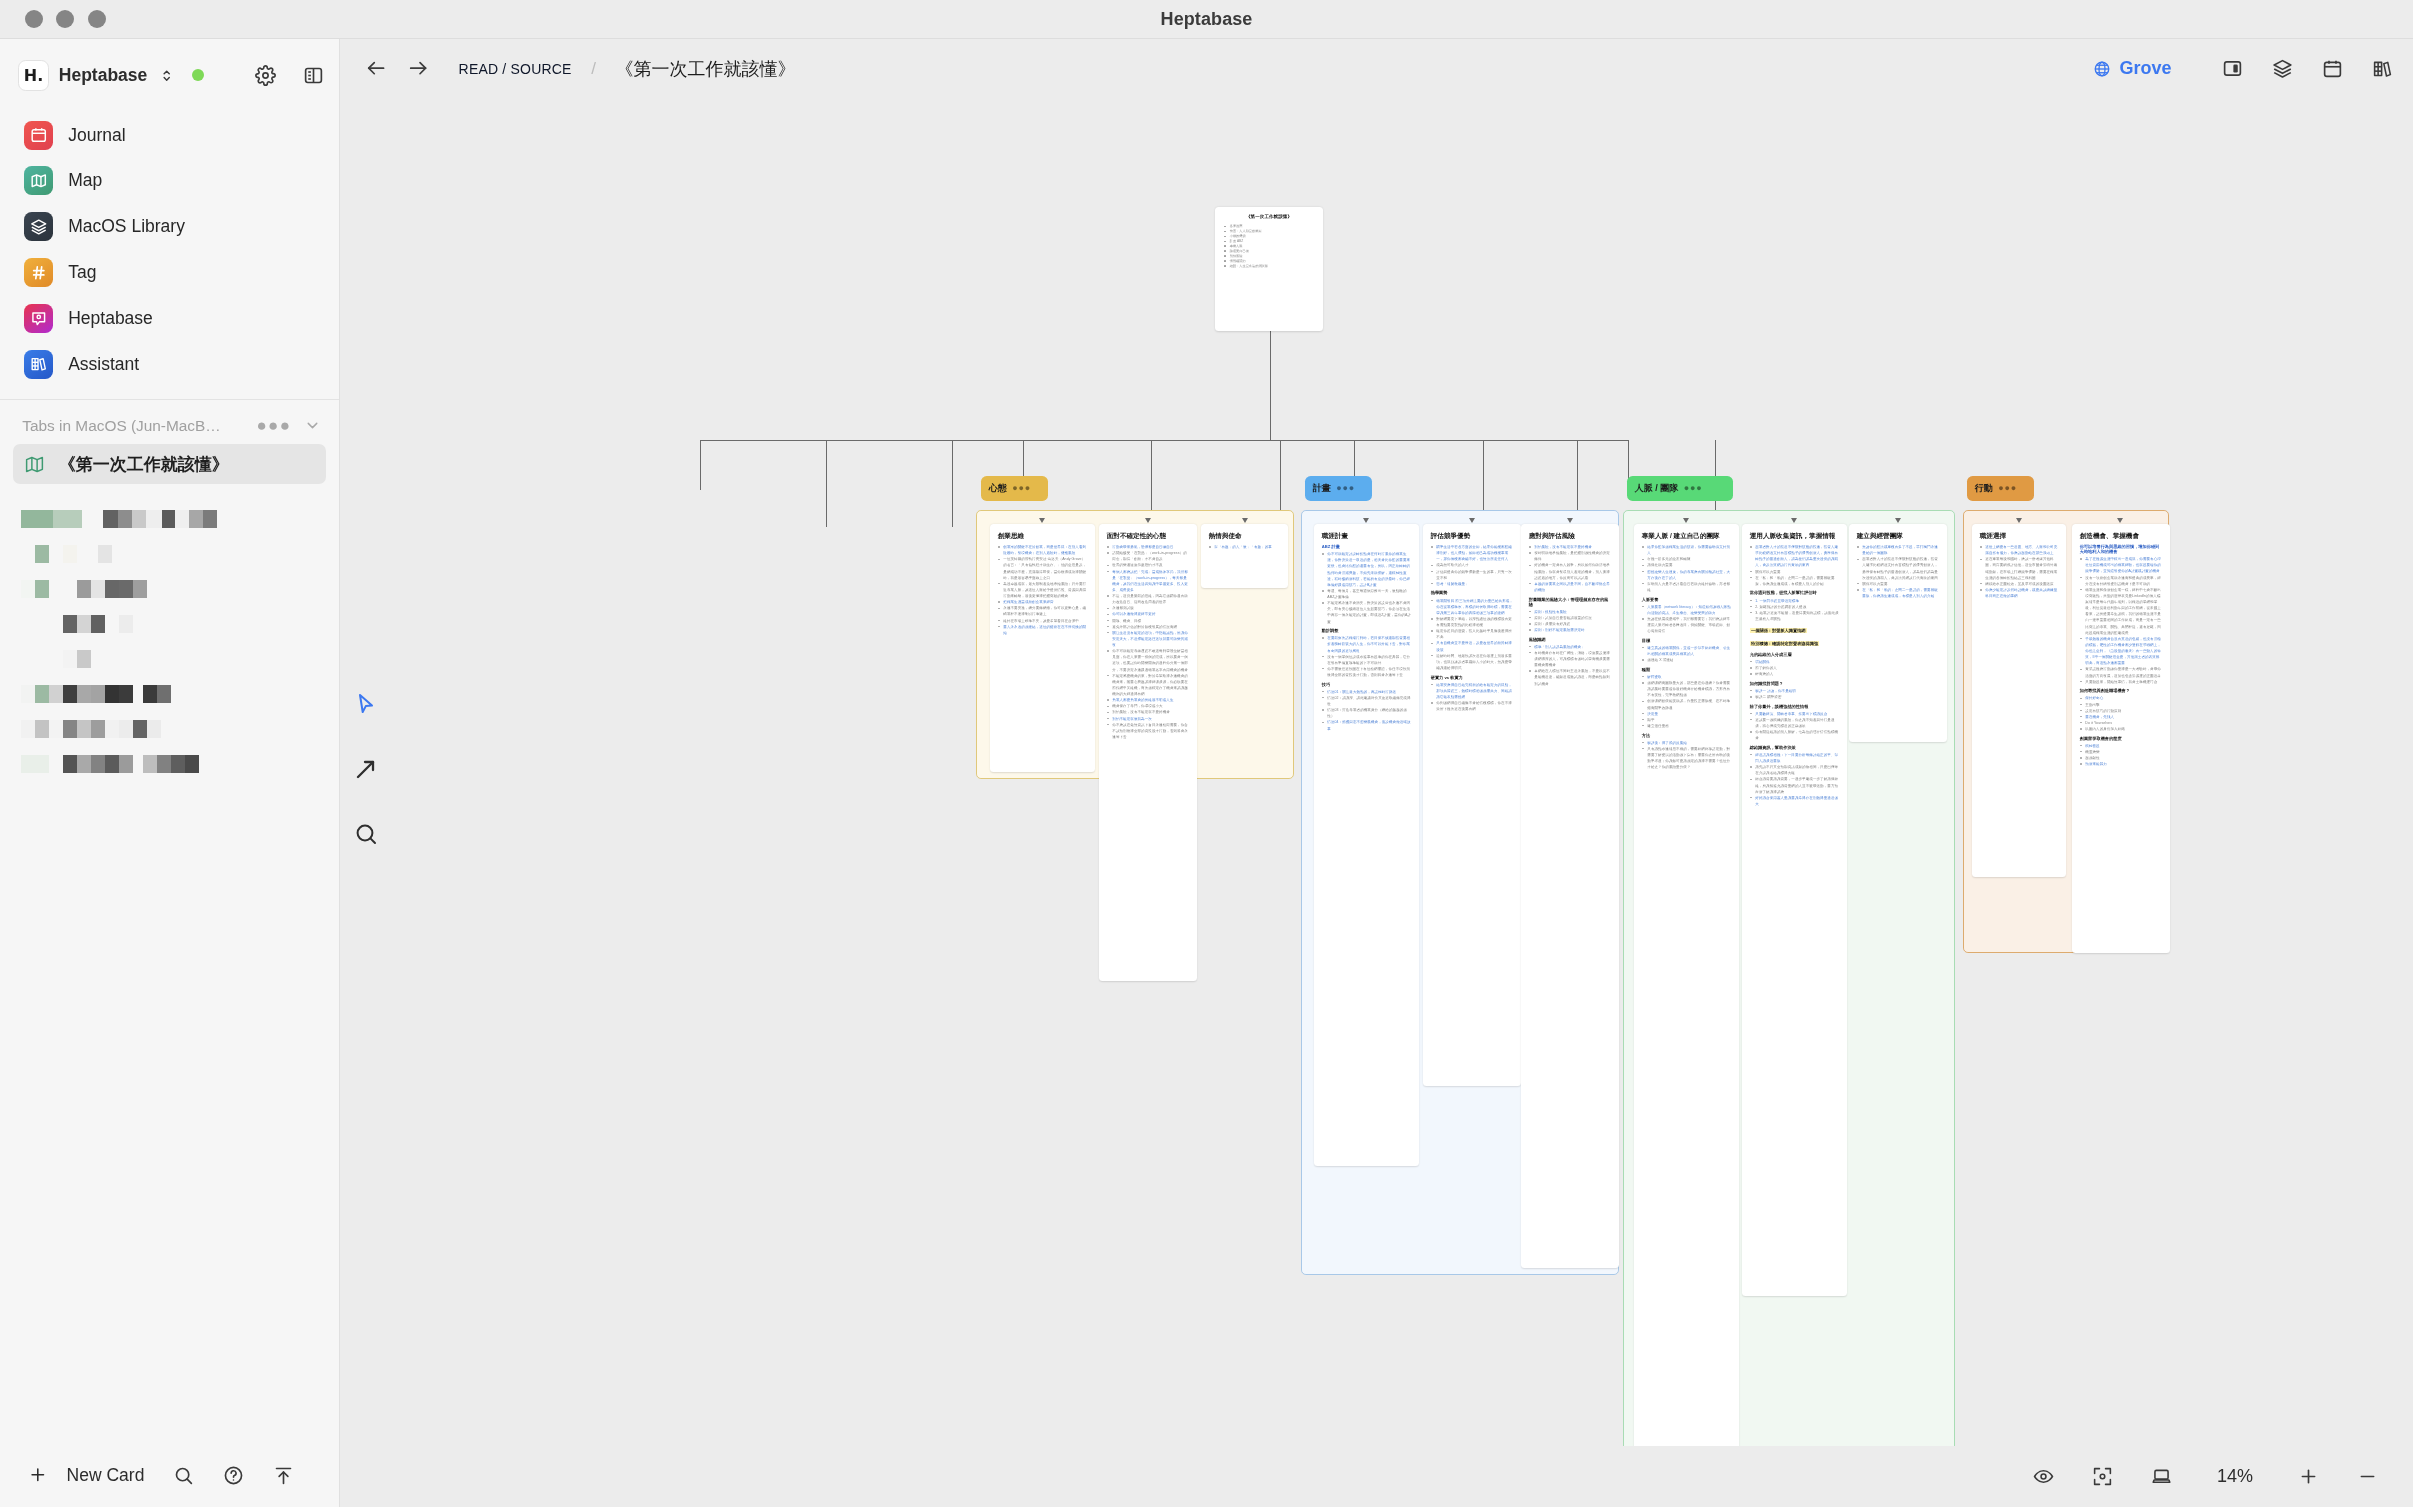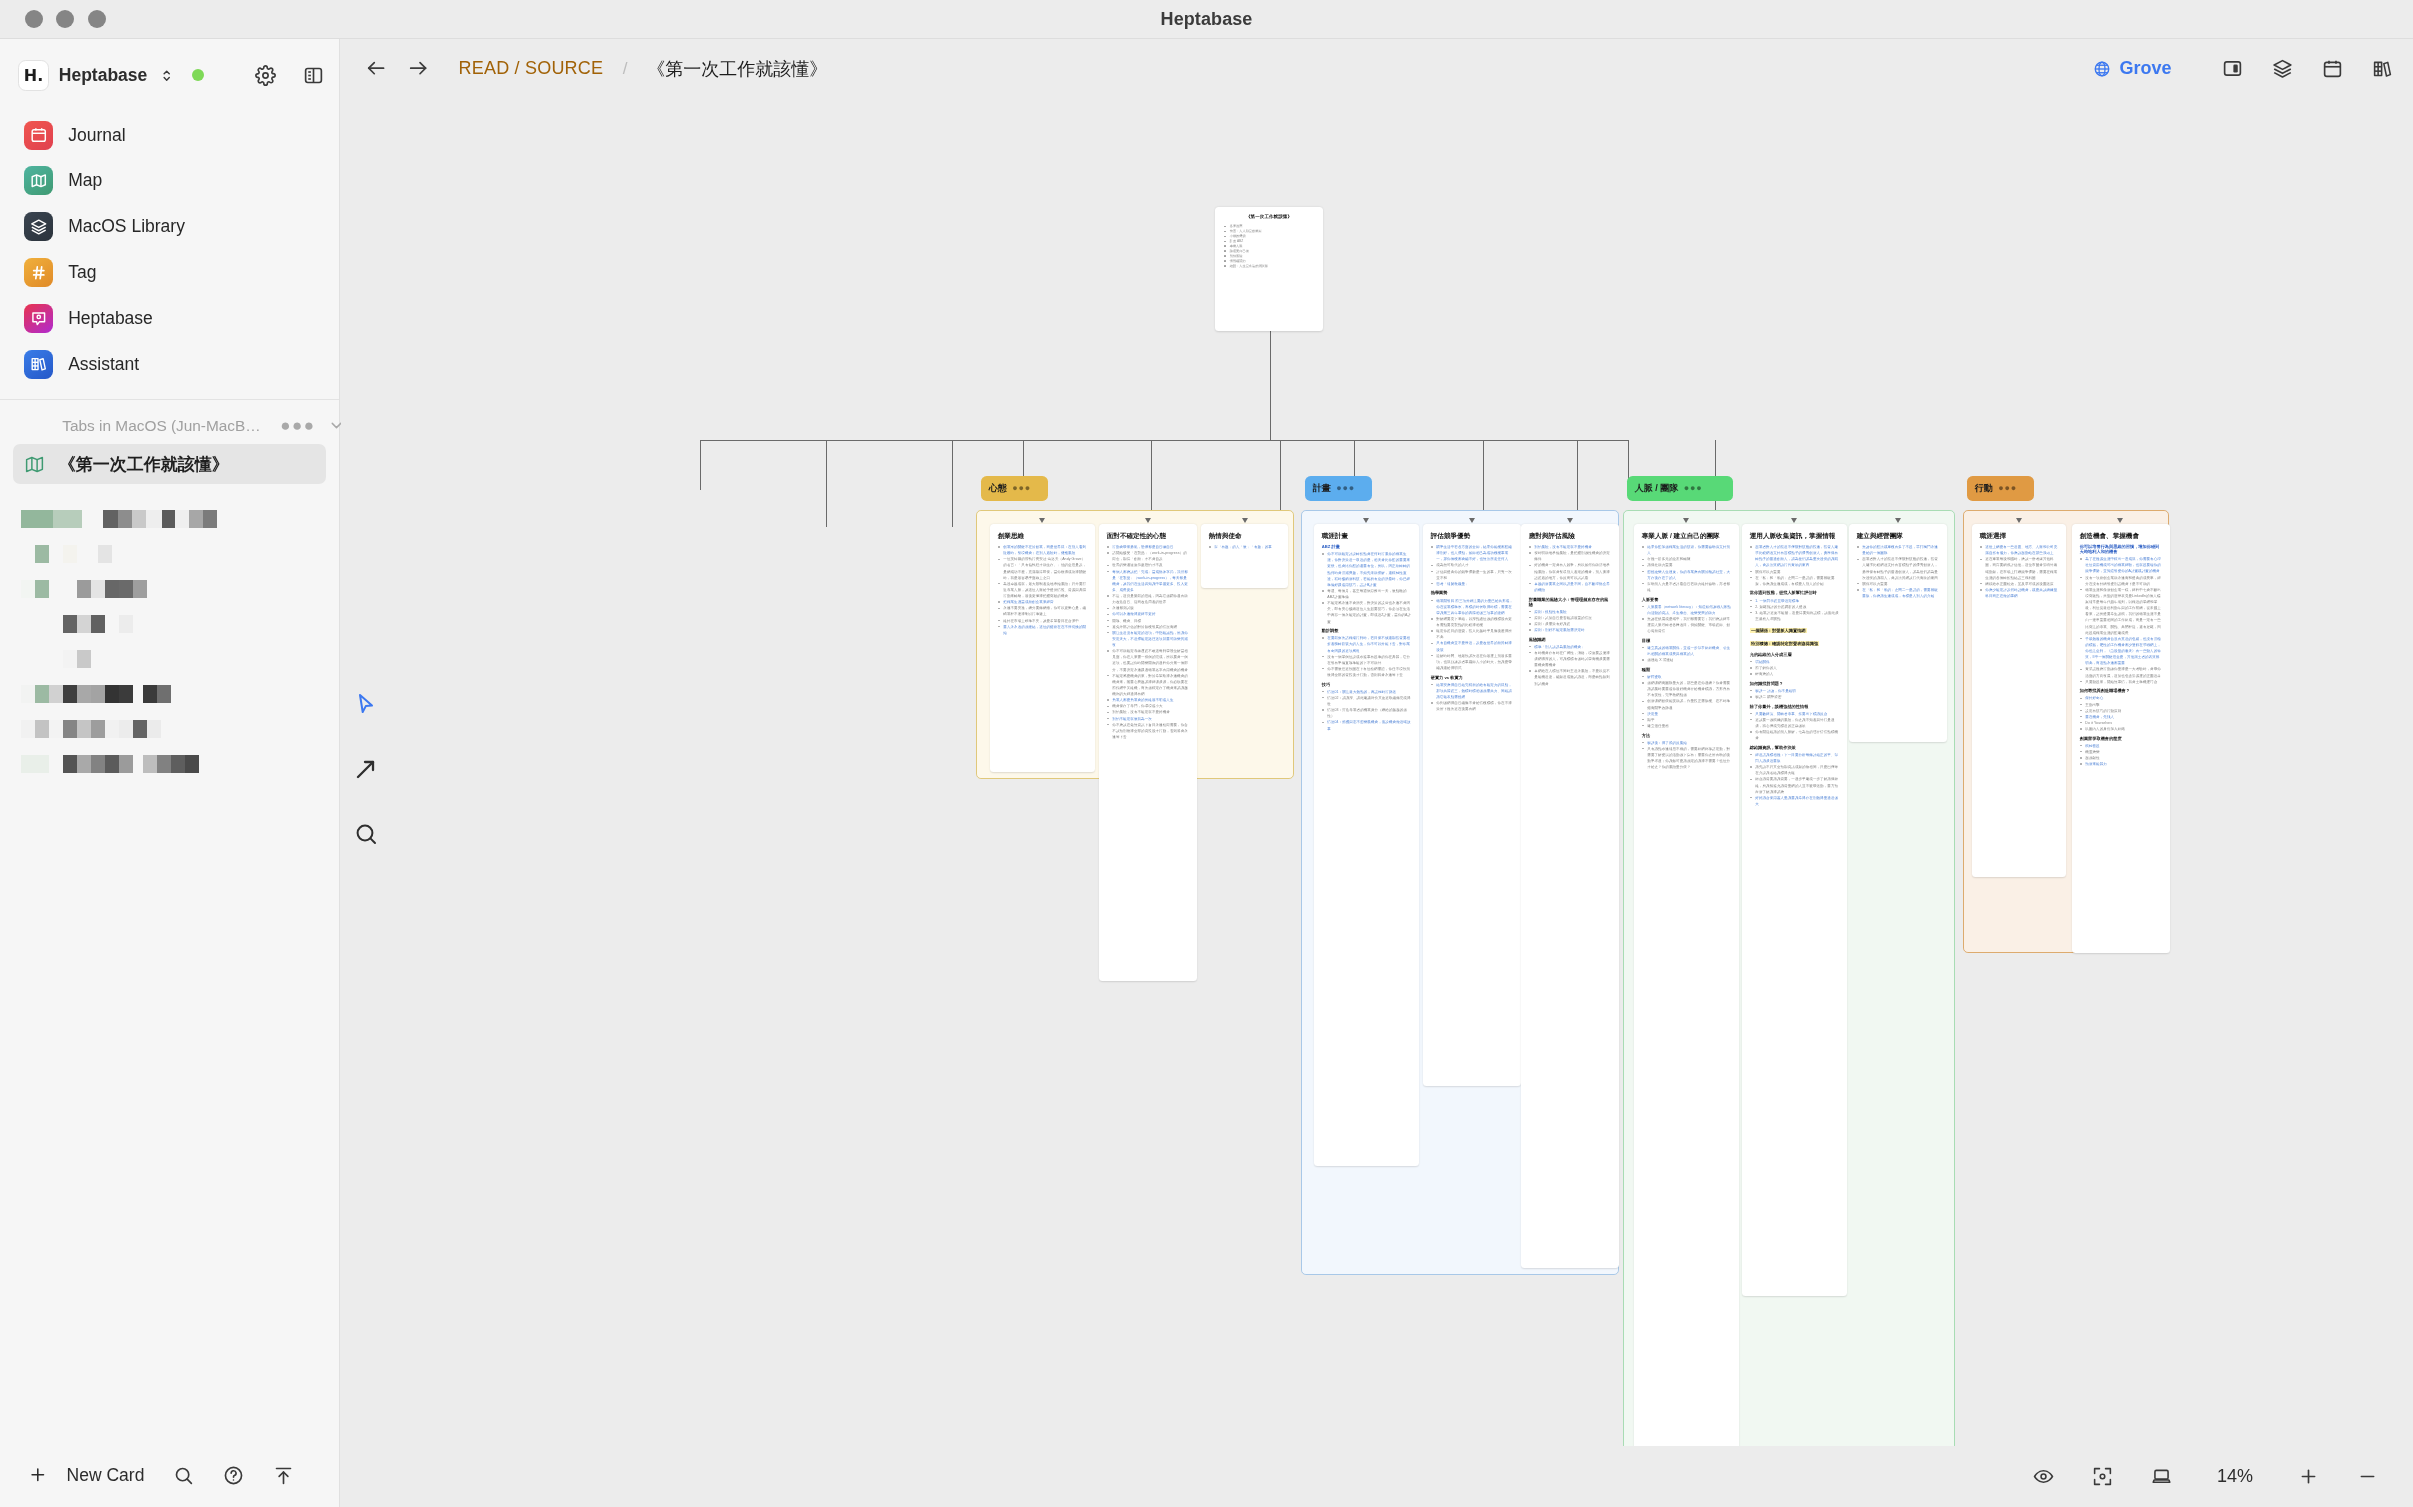--- a/index.html
+++ b/index.html
@@ -57,21 +57,21 @@
   }
   .nav-ico svg { width: 17.5px; height: 17.5px; }
   .nav-label { font-size: 17.5px; color: #272727; }
 
   .sb-divider { height: 0.7px; background: #e3e3e3; margin: 14px 0 0 0; }
 
   .tabs-head {
     display: flex; align-items: center; gap: 9.8px;
     padding: 17px 18px 7px 22.3px;
   }
-  .tabs-head .tt { font-size: 15.4px; color: #a0a0a0; white-space: nowrap; margin-left: 40px; }
+  .tabs-head .tt { font-size: 15.4px; color: #a0a0a0; white-space: nowrap; }
   .tabs-head .dots { color: #a9a9a9; font-size: 17px; letter-spacing: 1.4px; line-height: 1; }
   .tabs-head .chev { color: #a9a9a9; margin-left: 2.8px; display:flex; }
 
   .tab-item {
     display: flex; align-items: center; gap: 14px;
     margin: 2.8px 12.6px; padding: 8.4px 11.2px; border-radius: 7px; cursor: pointer;
   }
   .tab-item.active { background: #e5e5e5; }
   .tab-item .t-label { font-size: 17px; font-weight: 600; color: #1f1f1f; }
 
@@ -86,21 +86,21 @@
   }
   .newcard { display: flex; align-items: center; gap: 19px; cursor: pointer; }
   .newcard .nc-label { font-size: 17.5px; color: #2c2c2c; }
 
   
   .topbar {
     position: absolute; left: 341px; top: 39px; width: 2073px; height: 59px;
     background: #ececec; display: flex; align-items: center; padding: 0 21px 0 24px; gap: 19.6px;
   }
   .nav-arrow { color: #3c3c3c; cursor: pointer; display: flex; }
-  .crumb { font-size: 18px; color: #a16207; letter-spacing: 0.2px; cursor: pointer; }
+  .crumb { font-size: 14px; color: #0f172a; letter-spacing: 0.2px; cursor: pointer; }
   .crumb-sep { font-size: 17px; color: #bdbdbd; }
   .crumb-cur { font-size: 18px; color: #1d1d1d; font-weight: 500; cursor: pointer; }
   .tb-spacer { flex: 1; }
   .share-btn { display: flex; align-items: center; gap: 8.4px; color: #3c78f0; cursor: pointer; }
   .share-btn .s-label { font-size: 18px; font-weight: 600; }
   .tb-icons { display: flex; align-items: center; gap: 29px; margin-left: 31px; }
 
   
   .canvas {
     position: absolute; left: 341px; top: 98px; width: 2073px; height: 1348px;

